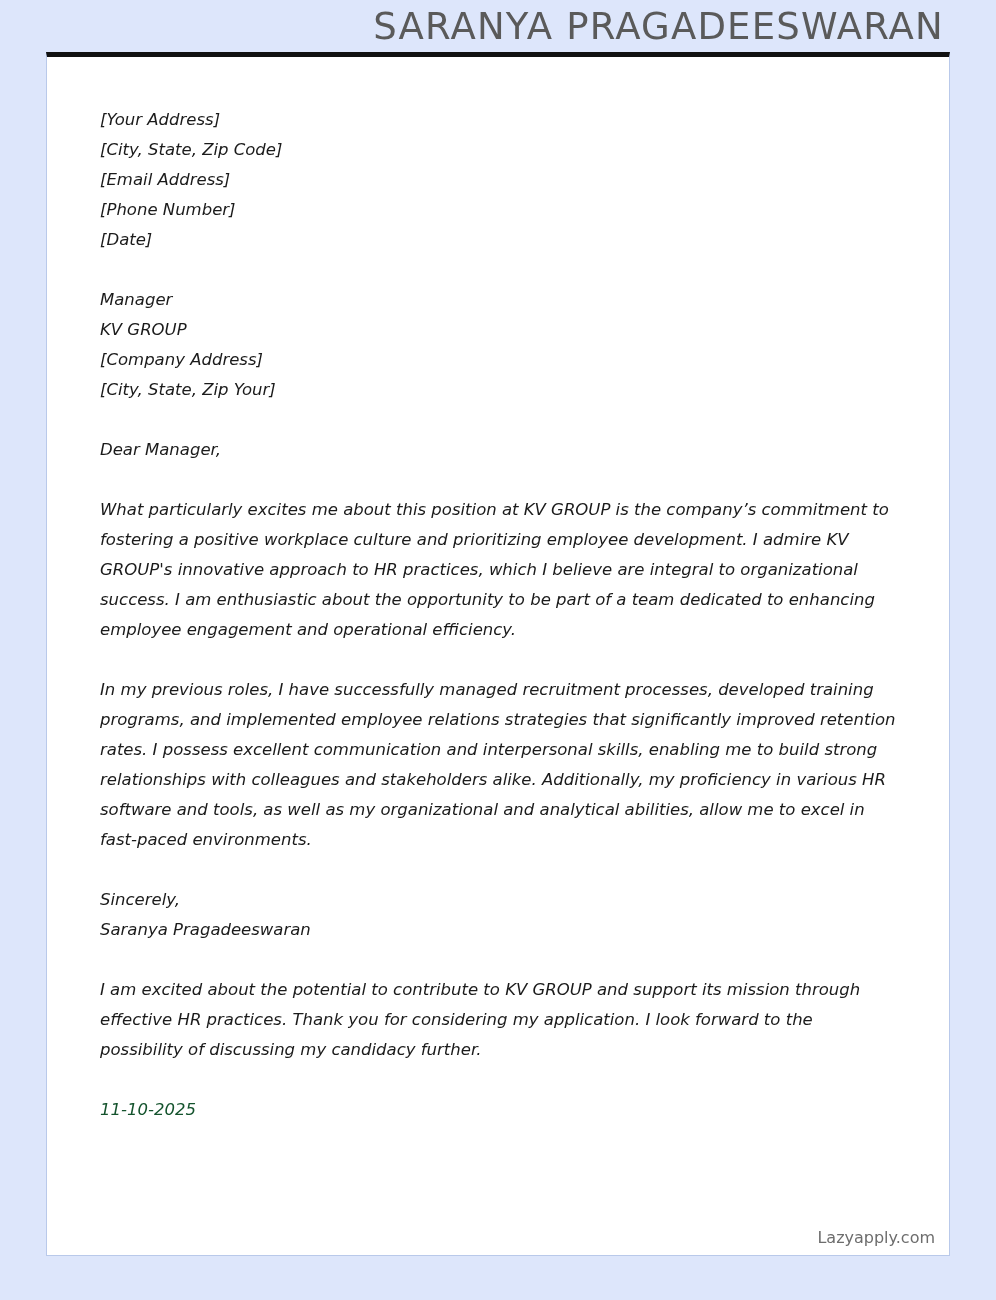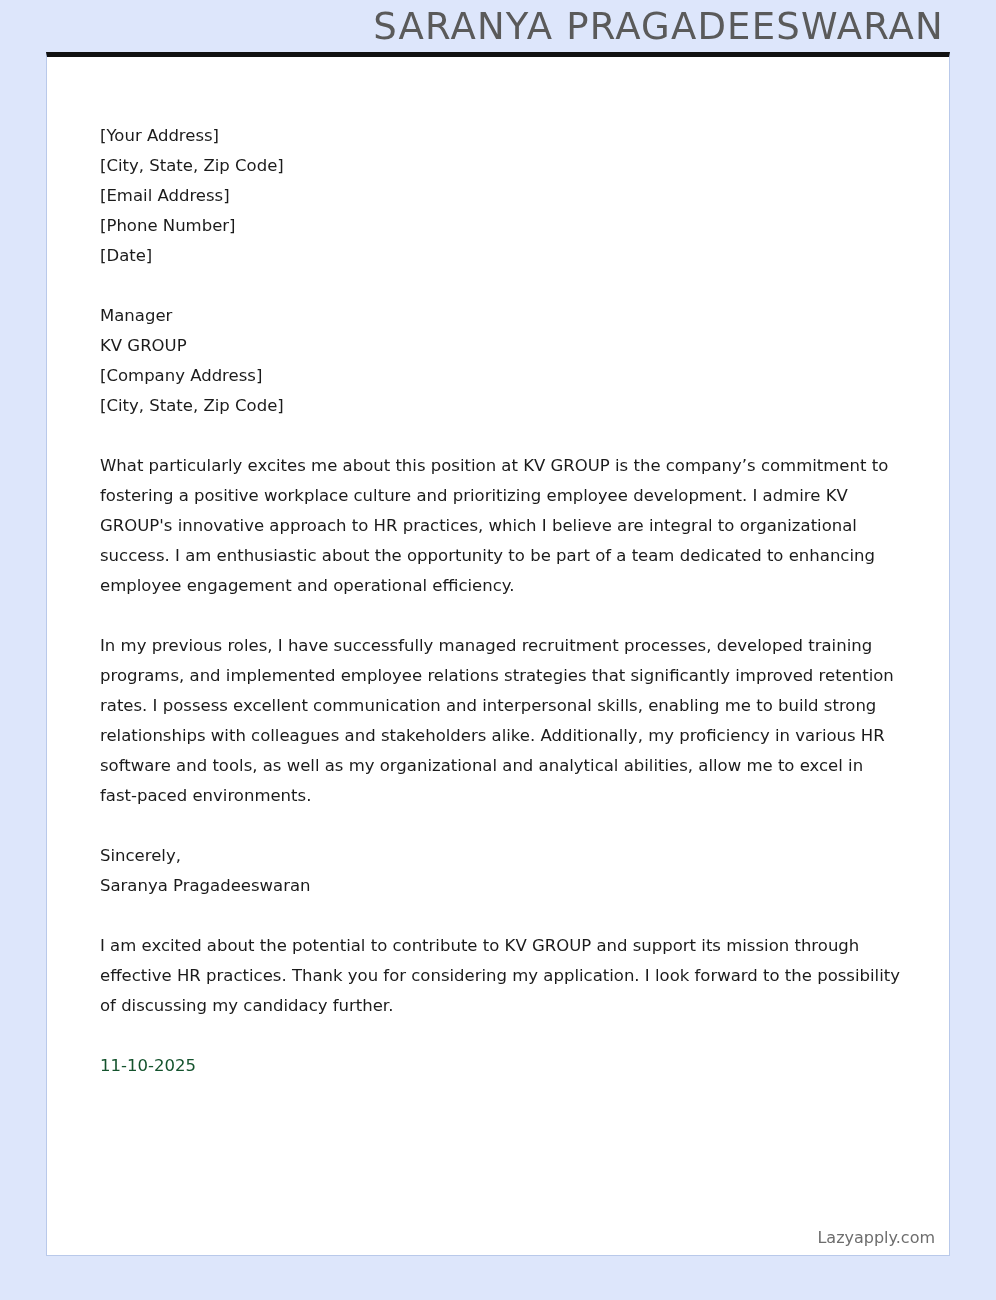--- a/index.html
+++ b/index.html
@@ -55,22 +55,23 @@
     position: absolute;
     top: 48px;
     left: 53px;
     width: 800px;
     font-size: 16.5px;
     line-height: 30px;
     color: #1b1b1b;
     font-family: "DejaVu Sans", sans-serif;
   }
   .block {
-    margin: 16px 0 30px 0;
+    margin: 0 0 30px 0;
     white-space: pre-line;
+    font-style: italic;
   }
   .date-line {
     color: #14532d;
     margin-top: 0;
   }
   .footer-brand {
     position: absolute;
     right: 14px;
     bottom: 8px;
     font-size: 16px;
@@ -93,22 +94,23 @@
 
       <p class="block">[Your Address]
 [City, State, Zip Code]
 [Email Address]
 [Phone Number]
 [Date]</p>
 
       <p class="block">Manager
 KV GROUP
 [Company Address]
-[City, State, Zip Code]</p>
+[City, State, Zip Your]</p>
 
+      <p class="block">Dear Manager,</p>
 
 
       <p class="block">What particularly excites me about this position at KV GROUP is the company’s commitment to fostering a positive workplace culture and prioritizing employee development. I admire KV GROUP's innovative approach to HR practices, which I believe are integral to organizational success. I am enthusiastic about the opportunity to be part of a team dedicated to enhancing employee engagement and operational efficiency.</p>
 
       <p class="block">In my previous roles, I have successfully managed recruitment processes, developed training programs, and implemented employee relations strategies that significantly improved retention rates. I possess excellent communication and interpersonal skills, enabling me to build strong relationships with colleagues and stakeholders alike. Additionally, my proficiency in various HR software and tools, as well as my organizational and analytical abilities, allow me to excel in fast-paced environments.</p>
 
       <p class="block">Sincerely,
 Saranya Pragadeeswaran</p>
 
       <p class="block">I am excited about the potential to contribute to KV GROUP and support its mission through effective HR practices. Thank you for considering my application. I look forward to the possibility of discussing my candidacy further.</p>

